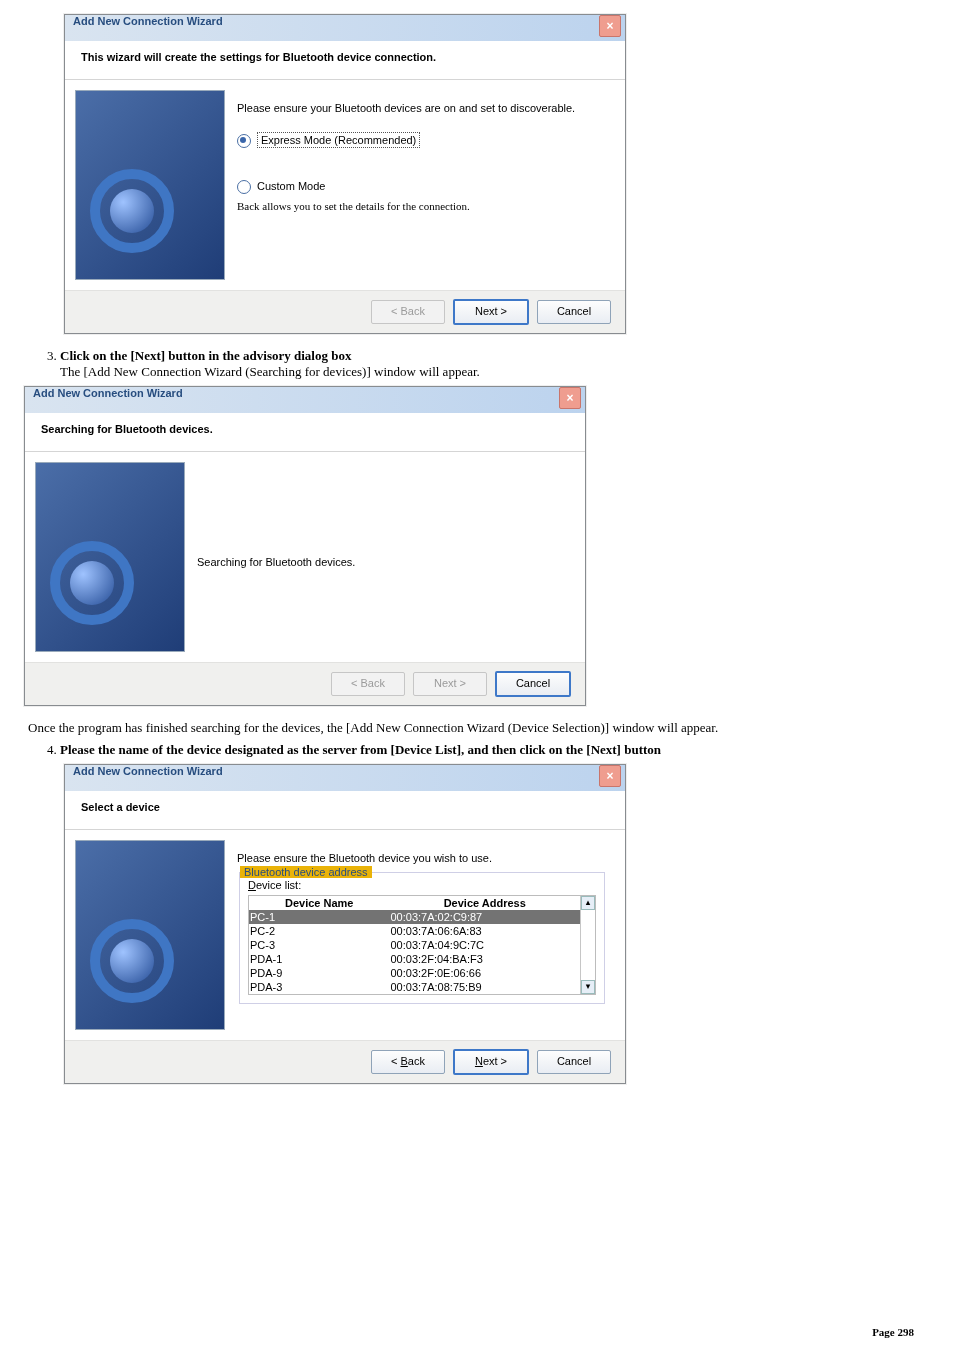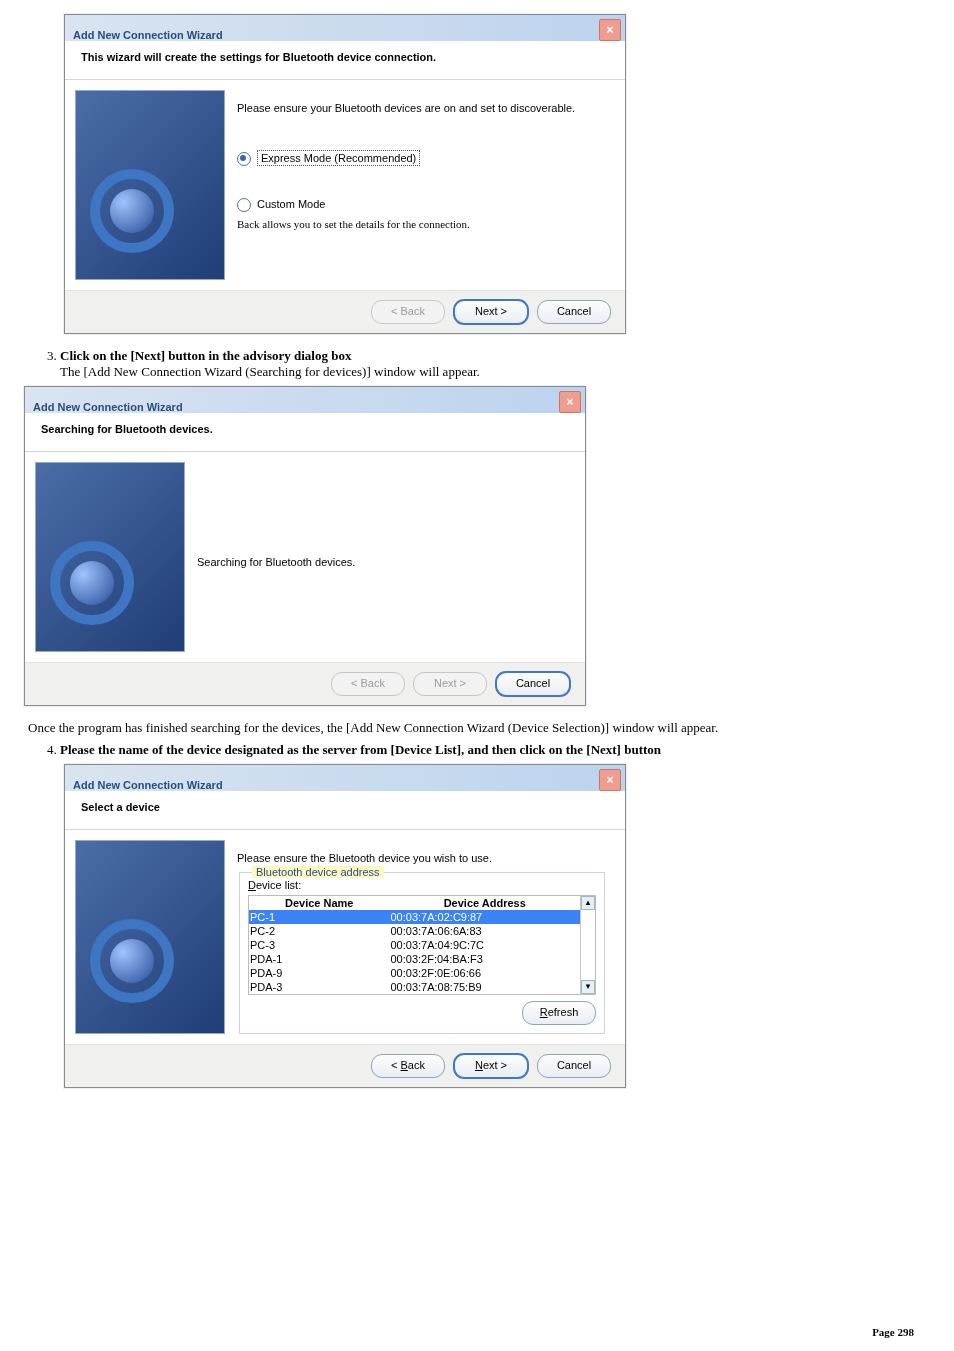--- a/index.html
+++ b/index.html
@@ -1,37 +1,37 @@
 <!DOCTYPE html>
 <html><head>
 <meta charset="utf-8">
 <style>
 body{font-family:"Times New Roman",serif;font-size:13px;margin:0;padding:10px 20px;background:#fff;color:#000;width:914px}
 .dialog{border:1px solid #888c90;background:#fff;margin:4px 0 14px 44px;width:560px;position:relative;box-shadow:0 0 0 1px #eee}
-.titlebar{display:flex;align-items:flex-end;justify-content:space-between;height:26px;padding:0 4px 0 8px;background:linear-gradient(to right,#d9e4f0,#bcd3ee);font:bold 11px Tahoma,sans-serif;color:#274d7f}
+.titlebar{display:flex;align-items:flex-start;justify-content:space-between;height:26px;padding:0 4px 0 8px;background:linear-gradient(to right,#d9e4f0,#bcd3ee);font:bold 11px Tahoma,sans-serif;color:#274d7f}
 .closebtn{width:20px;height:20px;border:1px solid #c9756b;border-radius:2px;background:#ef9d8f;color:#fff;display:flex;align-items:center;justify-content:center;font:bold 12px Arial}
 .header{padding:10px 16px 16px 16px;font:bold 11px Tahoma,sans-serif;color:#000;border-bottom:1px solid #d5d5d5}
 .content{display:flex;min-height:210px}
 .illus{width:148px;background:linear-gradient(135deg,#4b6ea8,#1f3d77);position:relative;margin:10px;border:1px solid #9ab;overflow:hidden}
 .illus::before{content:"";position:absolute;left:14px;top:78px;width:84px;height:84px;border-radius:50%;border:10px solid #3f76c4;box-sizing:border-box}
 .illus::after{content:"";position:absolute;left:34px;top:98px;width:44px;height:44px;border-radius:50%;background:radial-gradient(circle at 30% 30%,#9fc3ff,#244c95)}
 .rpane{flex:1;font:11px Tahoma,sans-serif;color:#000;padding:16px 18px 6px 2px}
 .rpane .row{margin:6px 0}
 .radio{width:12px;height:12px;border:1px solid #4a6fa4;border-radius:50%;display:inline-block;vertical-align:middle;margin-right:6px;position:relative}
 .radio.sel::after{content:"";position:absolute;left:2px;top:2px;width:6px;height:6px;border-radius:50%;background:#3a66aa}
 .dashed{border:1px dotted #555;padding:1px 3px;display:inline-block}
 .footer{height:42px;display:flex;align-items:center;justify-content:flex-end;gap:8px;padding:0 14px;background:#f0f0ee;border-top:1px solid #e2e2e0}
-.btn{min-width:72px;height:22px;font:11px Tahoma,sans-serif;text-align:center;line-height:20px;border:1px solid #8fa3b8;border-radius:11px;background:linear-gradient(#fdfdfd,#e9edf3);cursor:pointer}
+.btn{min-width:72px;height:22px;font:11px Tahoma,sans-serif;text-align:center;line-height:20px;border:1px solid #8fa3b8;border-radius:2px;background:linear-gradient(#fdfdfd,#e9edf3);cursor:pointer}
 .btn.disabled{color:#9b9b9b;border-color:#c6c6c6;background:#f2f2f2}
 .btn.primary{border:2px solid #3e78c8}
 ol.steps{margin:6px 0 6px 40px;padding:0}
 ol.steps li{margin:4px 0 2px 0}
 .groupbox{border:1px solid #cfcfe6;margin:8px 2px 4px 2px;padding:6px 8px 8px 8px;position:relative}
-.gblabel{position:absolute;top:-7px;left:12px;background:#fef9c3;padding:0 4px;color:#274d7f}
-.selrow td{background:#3b82f6;color:#fff}
+.gblabel{position:absolute;top:-7px;left:0;background:#eab308;padding:0 4px;color:#274d7f}
+.selrow td{background:#737373;color:#fff}
 .scroll{width:14px;display:flex;flex-direction:column;justify-content:space-between;align-items:center;border-left:1px solid #c6c6c6}
 .tcontainer{display:flex;border:1px solid #bcbcbc;margin-top:4px}
 .tcontainer table{flex:1;border:none}
 .arrow{width:12px;height:12px;border:1px solid #9bb;background:#e6eef7;font:9px Arial;text-align:center;line-height:10px}
 .pgno{position:absolute;right:20px;bottom:6px;font:bold 11px Tahoma}
 .sub{margin-left:36px;font:11px Tahoma}
 .page{position:relative;min-height:1330px}
 </style>
 </head>
 <body>
@@ -40,21 +40,21 @@
 
 <div class="dialog">
   <div class="titlebar">
     <span>Add New Connection Wizard</span>
     <span class="closebtn">×</span>
   </div>
   <div class="header">This wizard will create the settings for Bluetooth device connection.</div>
   <div class="content">
     <div class="illus"></div>
     <div class="rpane">
-      <div class="row" style="margin-bottom:36px">Please ensure your Bluetooth devices are on and set to discoverable.</div>
+      <div class="row" style="margin-bottom:18px">Please ensure your Bluetooth devices are on and set to discoverable.</div>
       <div class="row"><span class="radio sel"></span><span class="dashed">Express Mode (Recommended)</span></div>
       <div style="height:20px"></div>
       <div class="row"><span class="radio"></span><span>Custom Mode</span></div>
       <div class="row sub">Back allows you to set the details for the connection.</div>
     </div>
   </div>
   <div class="footer">
     <div class="btn disabled">&lt; Back</div>
     <div class="btn primary">Next &gt;</div>
     <div class="btn">Cancel</div>
@@ -137,23 +137,20 @@
                     <td>PDA-3</td>
                     <td>00:03:7A:08:75:B9</td>
                   </tr>
           </tbody>
               </table>
           <div class="scroll">
             <div class="arrow">▴</div>
             <div class="arrow">▾</div>
           </div>
         </div>
-        <div style="text-align:right;margin-top:6px">
-          <span class="btn" style="display:inline-block"><span style="text-decoration:underline">R</span>efresh</span>
-        </div>
       </div>
     </div>
   </div>
   <div class="footer">
     <div class="btn">&lt; <span style="text-decoration:underline">B</span>ack</div>
     <div class="btn primary"><span style="text-decoration:underline">N</span>ext &gt;</div>
     <div class="btn">Cancel</div>
   </div>
 </div>
 

